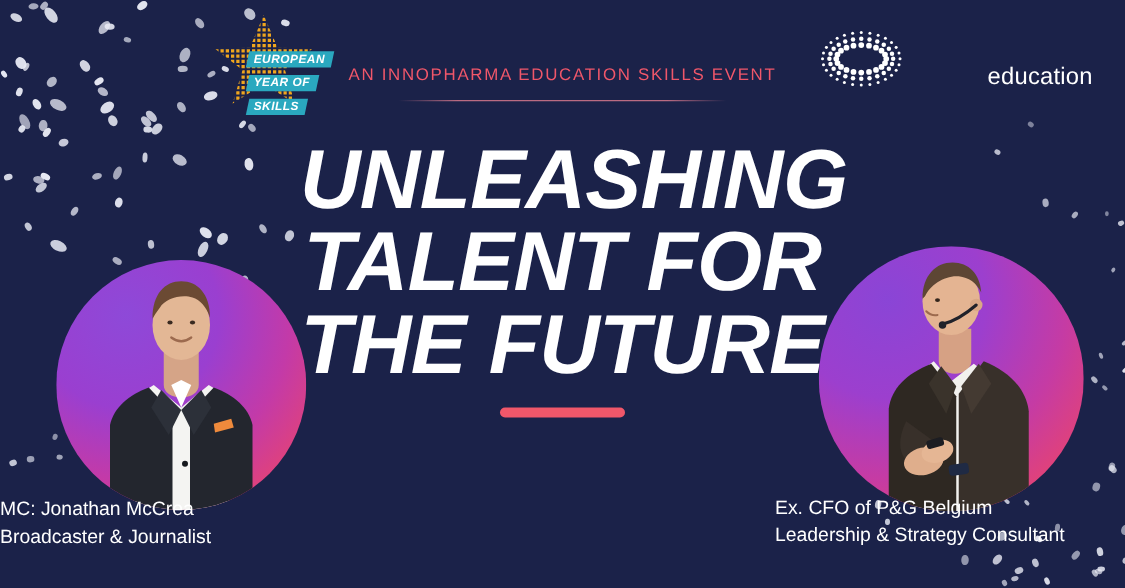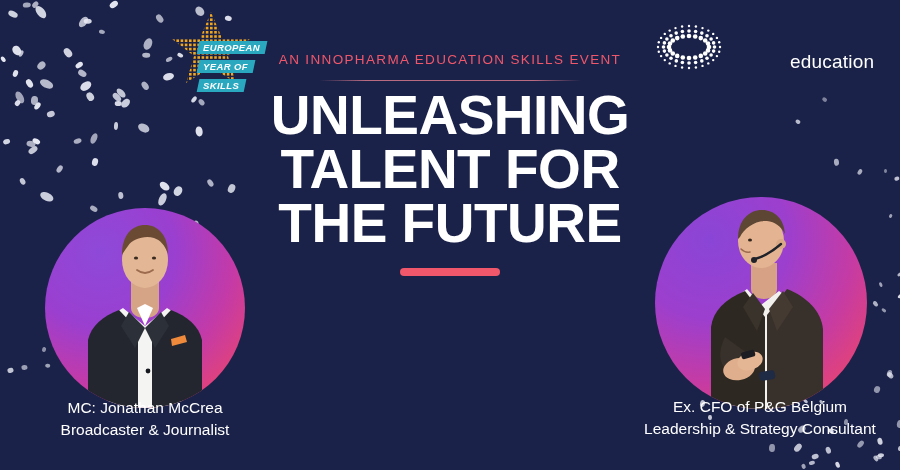--- a/index.html
+++ b/index.html
@@ -56,24 +56,24 @@
     margin-top:52px;
     color:#f0576a;
     font-size:13.5px;letter-spacing:1.35px;font-weight:500;
     white-space:nowrap;
   }
   .eyebrow-rule{
     width:262px;height:1px;margin:13px auto 0;
     background:linear-gradient(90deg,rgba(240,87,106,0) 0%,rgba(214,120,140,.85) 18%,rgba(214,120,140,.85) 82%,rgba(240,87,106,0) 100%);
   }
   .headline{
-    margin-top:7px;
+    margin-top:30px;
     color:#ffffff;
-    font-size:55px;line-height:.985;
-    font-weight:bold;letter-spacing:-.5px;
+    font-size:67px;line-height:.985;
+    font-weight:bold;letter-spacing:-.5px;font-style:italic;
   }
   .headline div{white-space:nowrap;}
   .tagline{
     margin-top:20px;
     color:#f0576a;
     font-size:24px;letter-spacing:.2px;font-weight:400;
     white-space:nowrap;
   }
   .accent-rule{
     width:100px;height:8px;margin:17px auto 0;
@@ -92,21 +92,21 @@
   .p-right{
     left:655px;top:197px;width:212px;height:212px;
   }
   .p-right .grad{
     background:radial-gradient(circle at 26% 20%,#8a45d6 0%,#9c3fce 34%,#c53ba4 62%,#e9446d 88%,#f2596c 100%);
   }
   .figure{position:absolute;left:0;bottom:0;width:100%;height:100%;}
 
   
   .caption{
-    position:absolute;text-align:center;color:#ffffff;
+    position:absolute;text-align:left;color:#ffffff;
     font-size:15.5px;line-height:1.45;font-weight:400;
   }
   .cap-left{left:0;top:397px;width:290px;}
   .cap-right{left:620px;top:396px;width:280px;}
 </style>
 </head>
 <body>
 
 <div class="stage">
 

